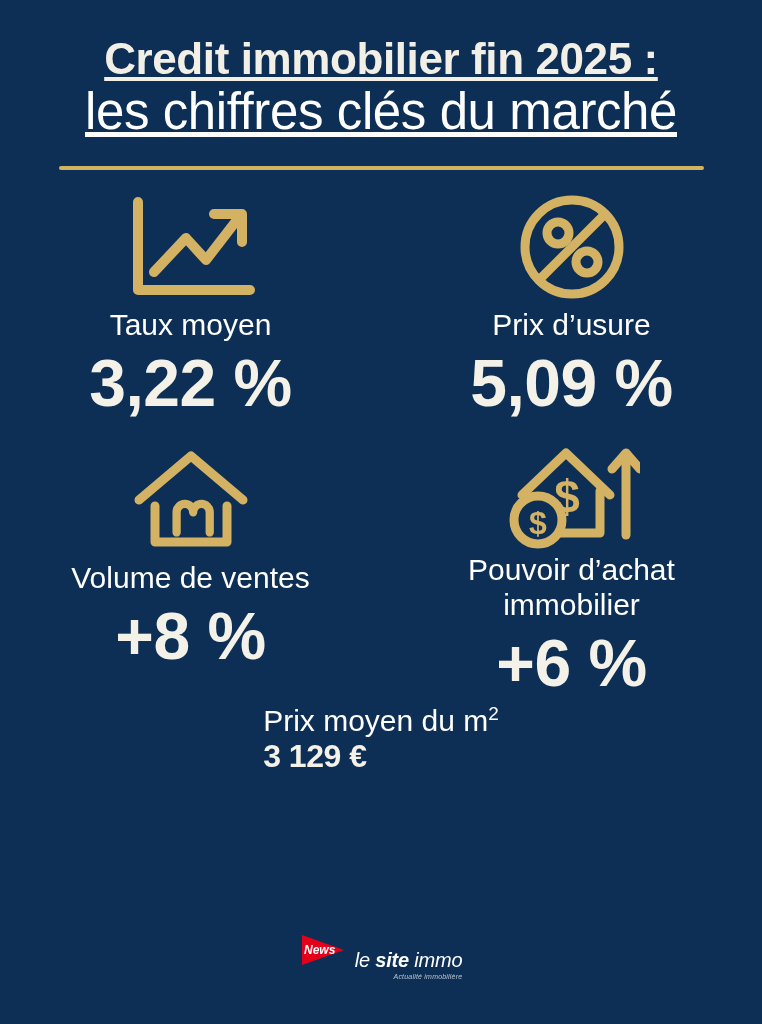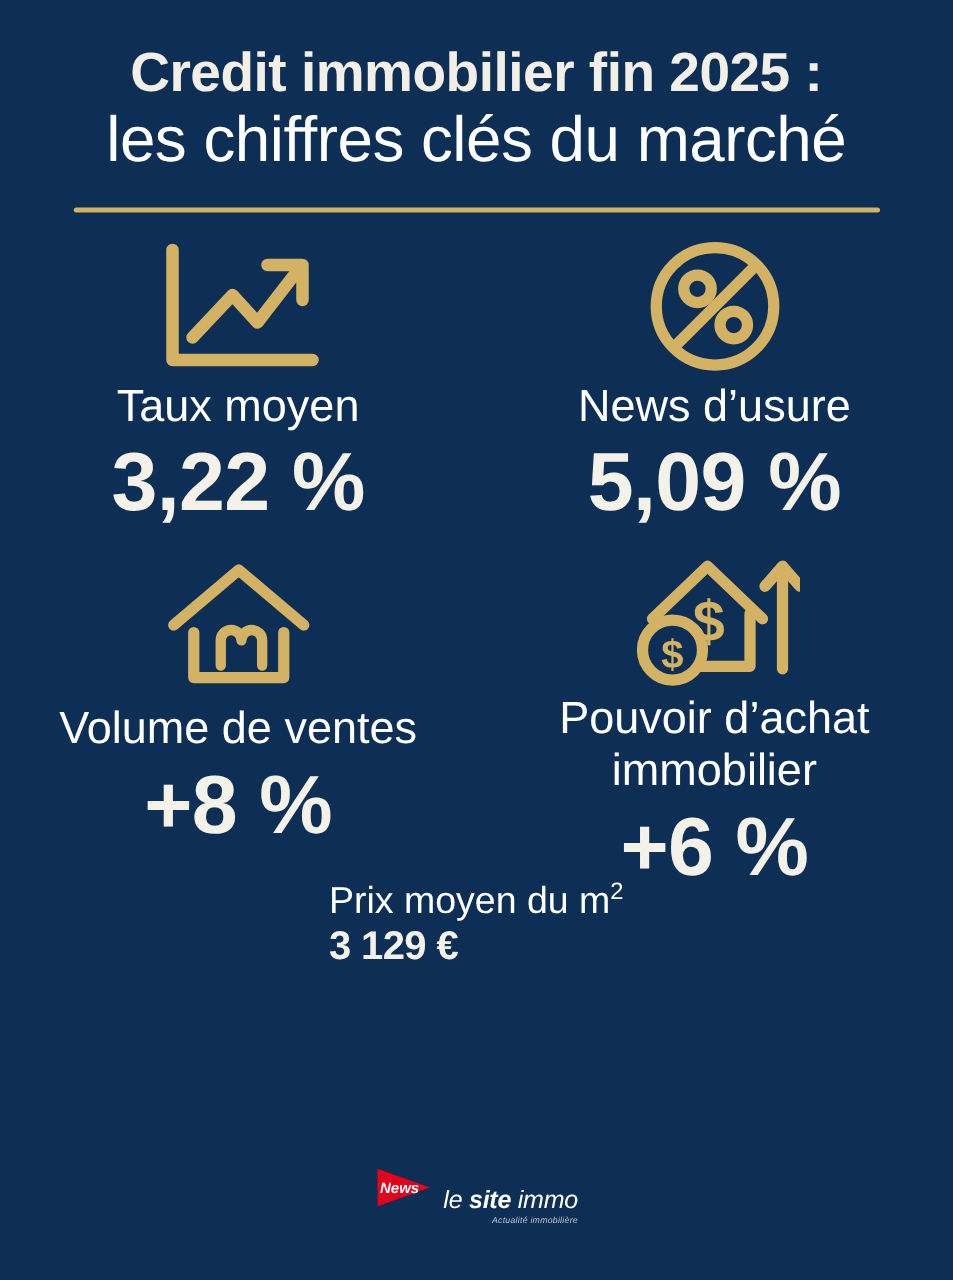--- a/index.html
+++ b/index.html
@@ -18,20 +18,21 @@
 
   
   .header { padding-top:34px; text-align:center; }
   .title-line {
     color:#f2efe6;
     font-weight:bold;
     font-size:43px;
     line-height:1.12;
     letter-spacing:-0.4px;
     white-space:nowrap;
+    text-decoration:underline;
   }
   .title-line.l1 { font-size:44px; }
   .title-line.l2 { font-size:51px; font-weight:normal; color:#ffffff; }
   .divider {
     width:645px; height:4px;
     background:#d4b264;
     margin:26px auto 0 auto;
     border-radius:2px;
   }
 
@@ -47,21 +48,21 @@
     flex-direction:column;
     align-items:center;
     text-align:center;
   }
   .row1 .cell { height:235px; justify-content:flex-start; }
   .row2 .cell { height:255px; justify-content:flex-start; }
 
   .icon-wrap { height:118px; display:flex; align-items:center; justify-content:center; }
   .stat-label {
     color:#ffffff;
-    font-size:36px;
+    font-size:30px;
     line-height:1.16;
     font-weight:normal;
     margin-top:2px;
     white-space:nowrap;
   }
   .stat-label.wrap { white-space:normal; max-width:300px; }
   .stat-value {
     color:#f4f1e8;
     font-size:66px;
     font-weight:bold;
@@ -131,21 +132,21 @@
 
     <div class="cell">
       <div class="icon-wrap">
         <svg width="112" height="112" viewBox="0 0 112 112" fill="none">
           <circle cx="56" cy="56" r="47" stroke="#d4b264" stroke-width="9"></circle>
           <path d="M24 88 L88 24" stroke="#d4b264" stroke-width="9" stroke-linecap="round"></path>
           <circle cx="42" cy="42" r="11" stroke="#d4b264" stroke-width="9"></circle>
           <circle cx="71" cy="71" r="11" stroke="#d4b264" stroke-width="9"></circle>
         </svg>
       </div>
-      <div class="stat-label">News d’usure</div>
+      <div class="stat-label">Prix d’usure</div>
       <div class="stat-value">5,09 %</div>
     </div>
   </div>
 
   <div class="grid row2">
 
     <div class="cell">
       <div class="icon-wrap">
         <svg width="120" height="104" viewBox="0 0 120 104" fill="none">
           <path d="M8 52 L60 8 L112 52" stroke="#d4b264" stroke-width="9" stroke-linecap="round" stroke-linejoin="round"></path>

